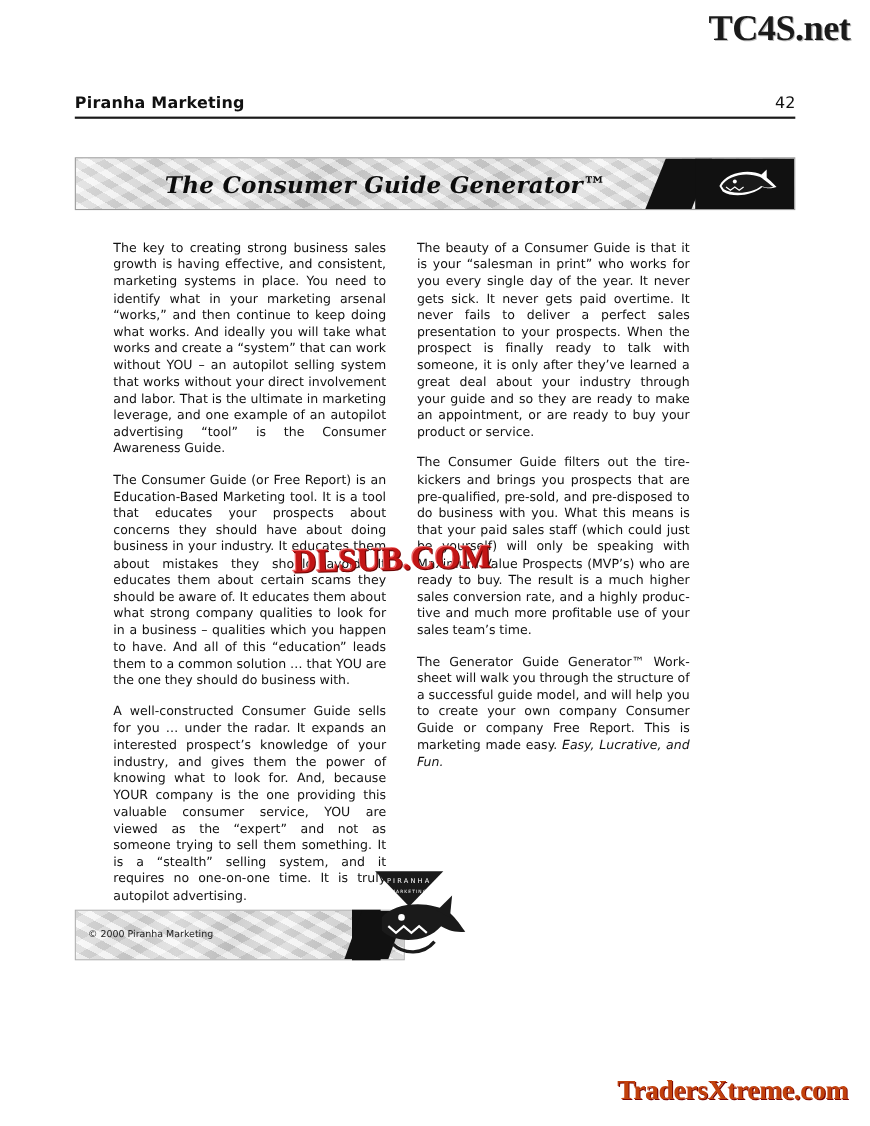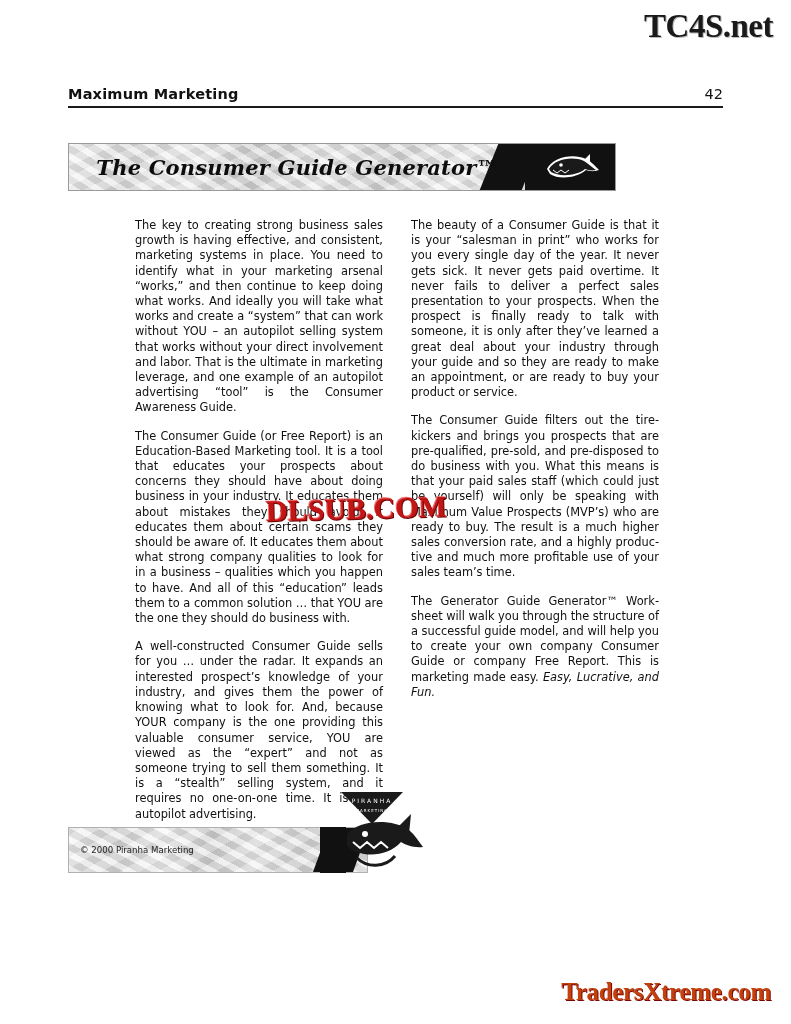--- a/index.html
+++ b/index.html
@@ -76,21 +76,21 @@
     font-family: "DejaVu Sans", sans-serif;
     font-size: 14.5px;
     color: #111;
   }
 
   
   .banner {
     position: absolute;
     left: 68px;
     top: 143px;
-    width: 548px;
+    width: 655px;
     height: 48px;
     background:
       linear-gradient(115deg, #f2f2f2 0%, #d8d8d8 12%, #efefef 22%, #c9c9c9 34%,
                       #e7e7e7 46%, #cfcfcf 58%, #ededed 70%, #d4d4d4 82%, #e2e2e2 100%);
     border: 1px solid #9a9a9a;
     box-sizing: border-box;
     overflow: hidden;
   }
   .banner:before {
     content: "";
@@ -145,21 +145,20 @@
   }
 
   
   .columns {
     position: absolute;
     left: 103px;
     top: 218px;
     width: 585px;
     display: flex;
     gap: 28px;
-    margin-left: 32px;
   }
   .col {
     width: 248px;
   }
   .col p {
     margin: 0 0 13px 0;
     font-family: "DejaVu Sans", sans-serif;
     font-size: 11.4px;
     line-height: 15.2px;
     text-align: justify;
@@ -226,21 +225,21 @@
     height: 90px;
     z-index: 6;
   }
 </style>
 </head>
 <body>
 
 <div class="wm-top">TC4S.net</div>
 
 <div class="page-header">
-  <div class="header-title">Maximum Marketing</div>
+  <div class="header-title">Piranha Marketing</div>
   <div class="header-page">42</div>
 </div>
 
 <div class="banner">
   <div class="banner-diag"></div>
   <div class="banner-right-dark"></div>
   <div class="banner-title">The Consumer Guide Generator™</div>
   <svg class="piranha-mark" viewBox="0 0 58 36">
     <path d="M4 19 C10 7, 30 3, 43 9 C49 12, 53 17, 56 20 C50 22, 46 21, 43 20 C34 28, 16 30, 7 24 Z" fill="#ffffff"></path>
     <path d="M6 19 C12 9, 29 6, 41 11 C46 14, 50 18, 53 20 C48 21, 45 20, 42 19 C34 26, 16 27, 8 22 Z" fill="#1a1a1a"></path>

